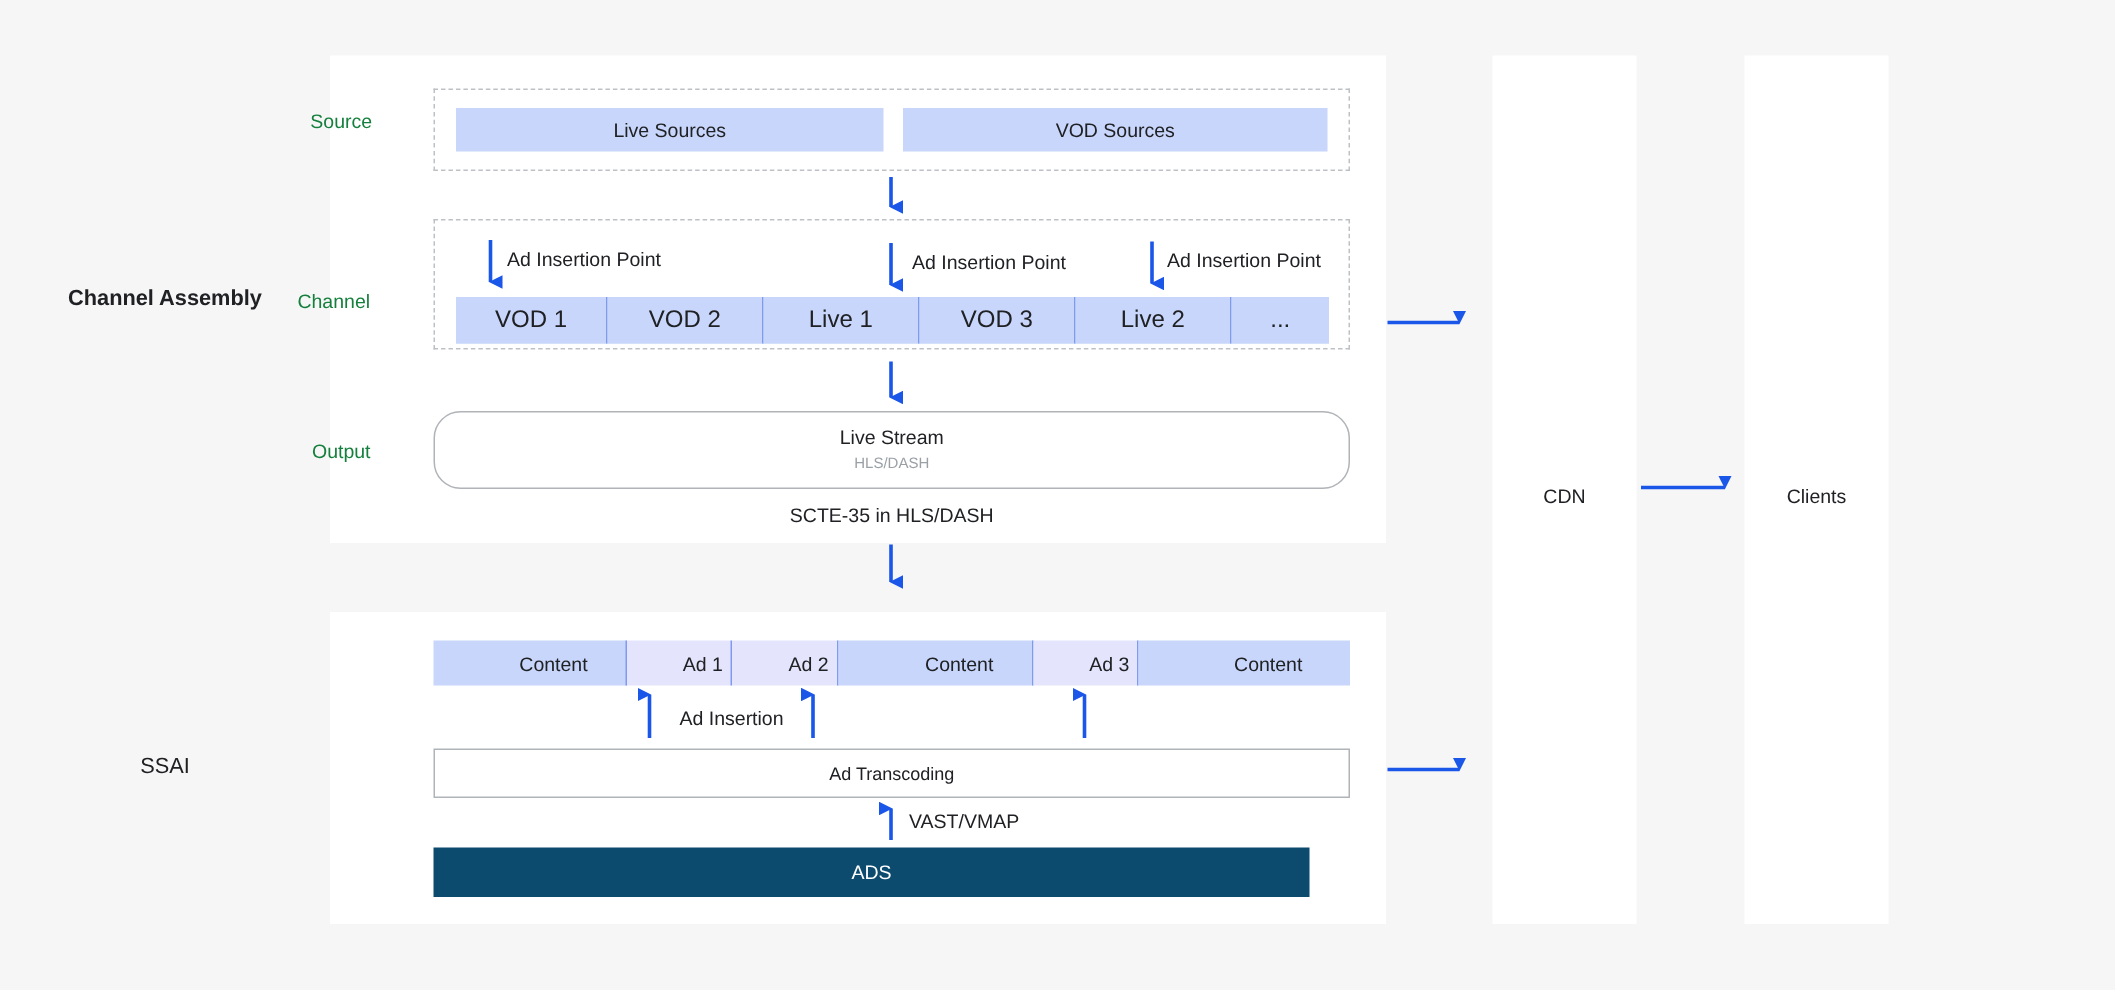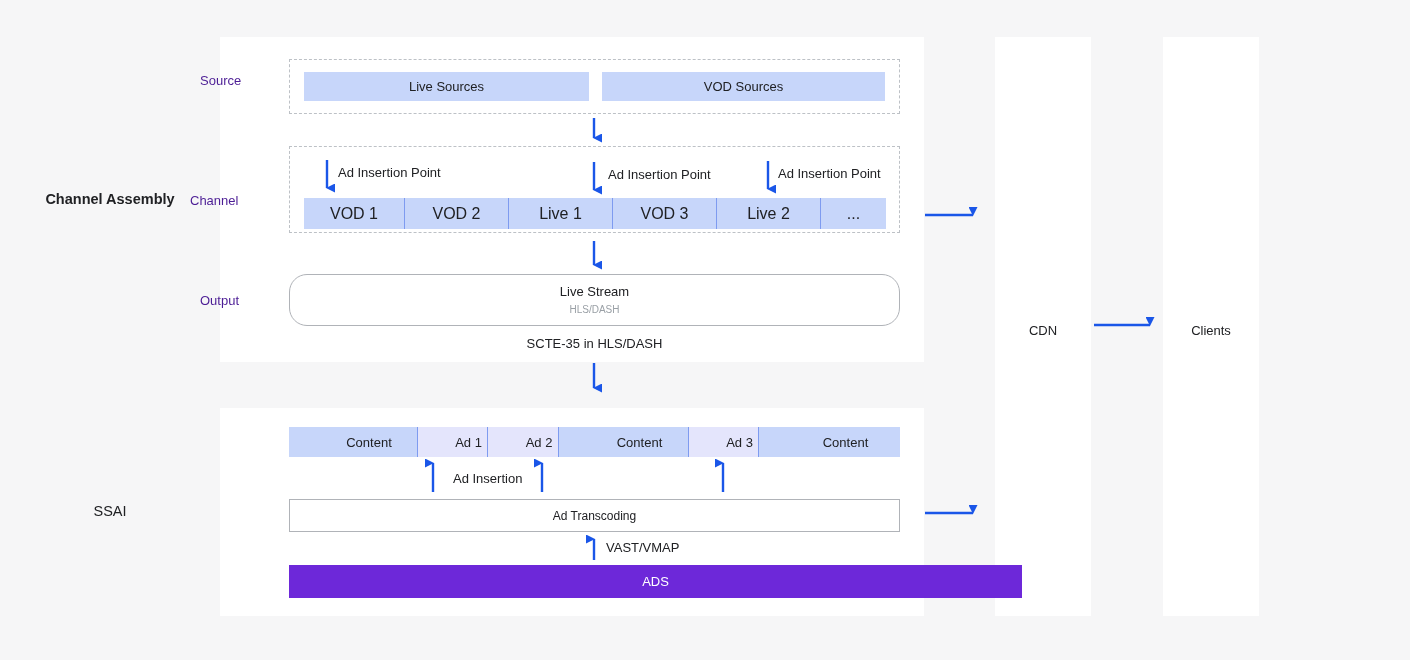--- a/index.html
+++ b/index.html
@@ -41,23 +41,23 @@
   }
   #label-ssai {
     left: 0px; top: 503px; width: 220px;
     font-weight: normal;
   }
 
   
   .row-label {
     position: absolute;
     font-size: 13px;
-    color: #4c1d95;
-    white-space: nowrap;
-    text-align: left;
+    color: #15803d;
+    white-space: nowrap;
+    text-align: center;
   }
   #label-source  { left: 200px; top: 73px;  width: 55px; }
   #label-channel { left: 190px; top: 193px; width: 65px; }
   #label-output  { left: 200px; top: 293px; width: 55px; }
 
   
   .dashed-group {
     position: absolute;
     border: 1px dashed #bdc1c6;
     background: transparent;
@@ -133,22 +133,22 @@
   }
   #box-output { left: 289px; top: 274px; width: 611px; height: 52px; border-radius: 18px; }
   #box-output .primary   { font-size: 13px; color: #202124; line-height: 1.55; }
   #box-output .secondary { font-size: 10px; color: #9aa0a6; line-height: 1.55; }
   #box-ad-transcoding { left: 289px; top: 499px; width: 611px; height: 33px; }
   #box-ad-transcoding .primary { font-size: 12px; color: #202124; }
 
   
   #box-ads {
     position: absolute;
-    left: 289px; top: 565px; width: 733px; height: 33px;
-    background: #6d28d9;
+    left: 289px; top: 565px; width: 584px; height: 33px;
+    background: #0c4a6e;
     color: #ffffff;
     font-size: 13px;
     display: flex;
     align-items: center;
     justify-content: center;
   }
 
   
   .caption {
     position: absolute;

